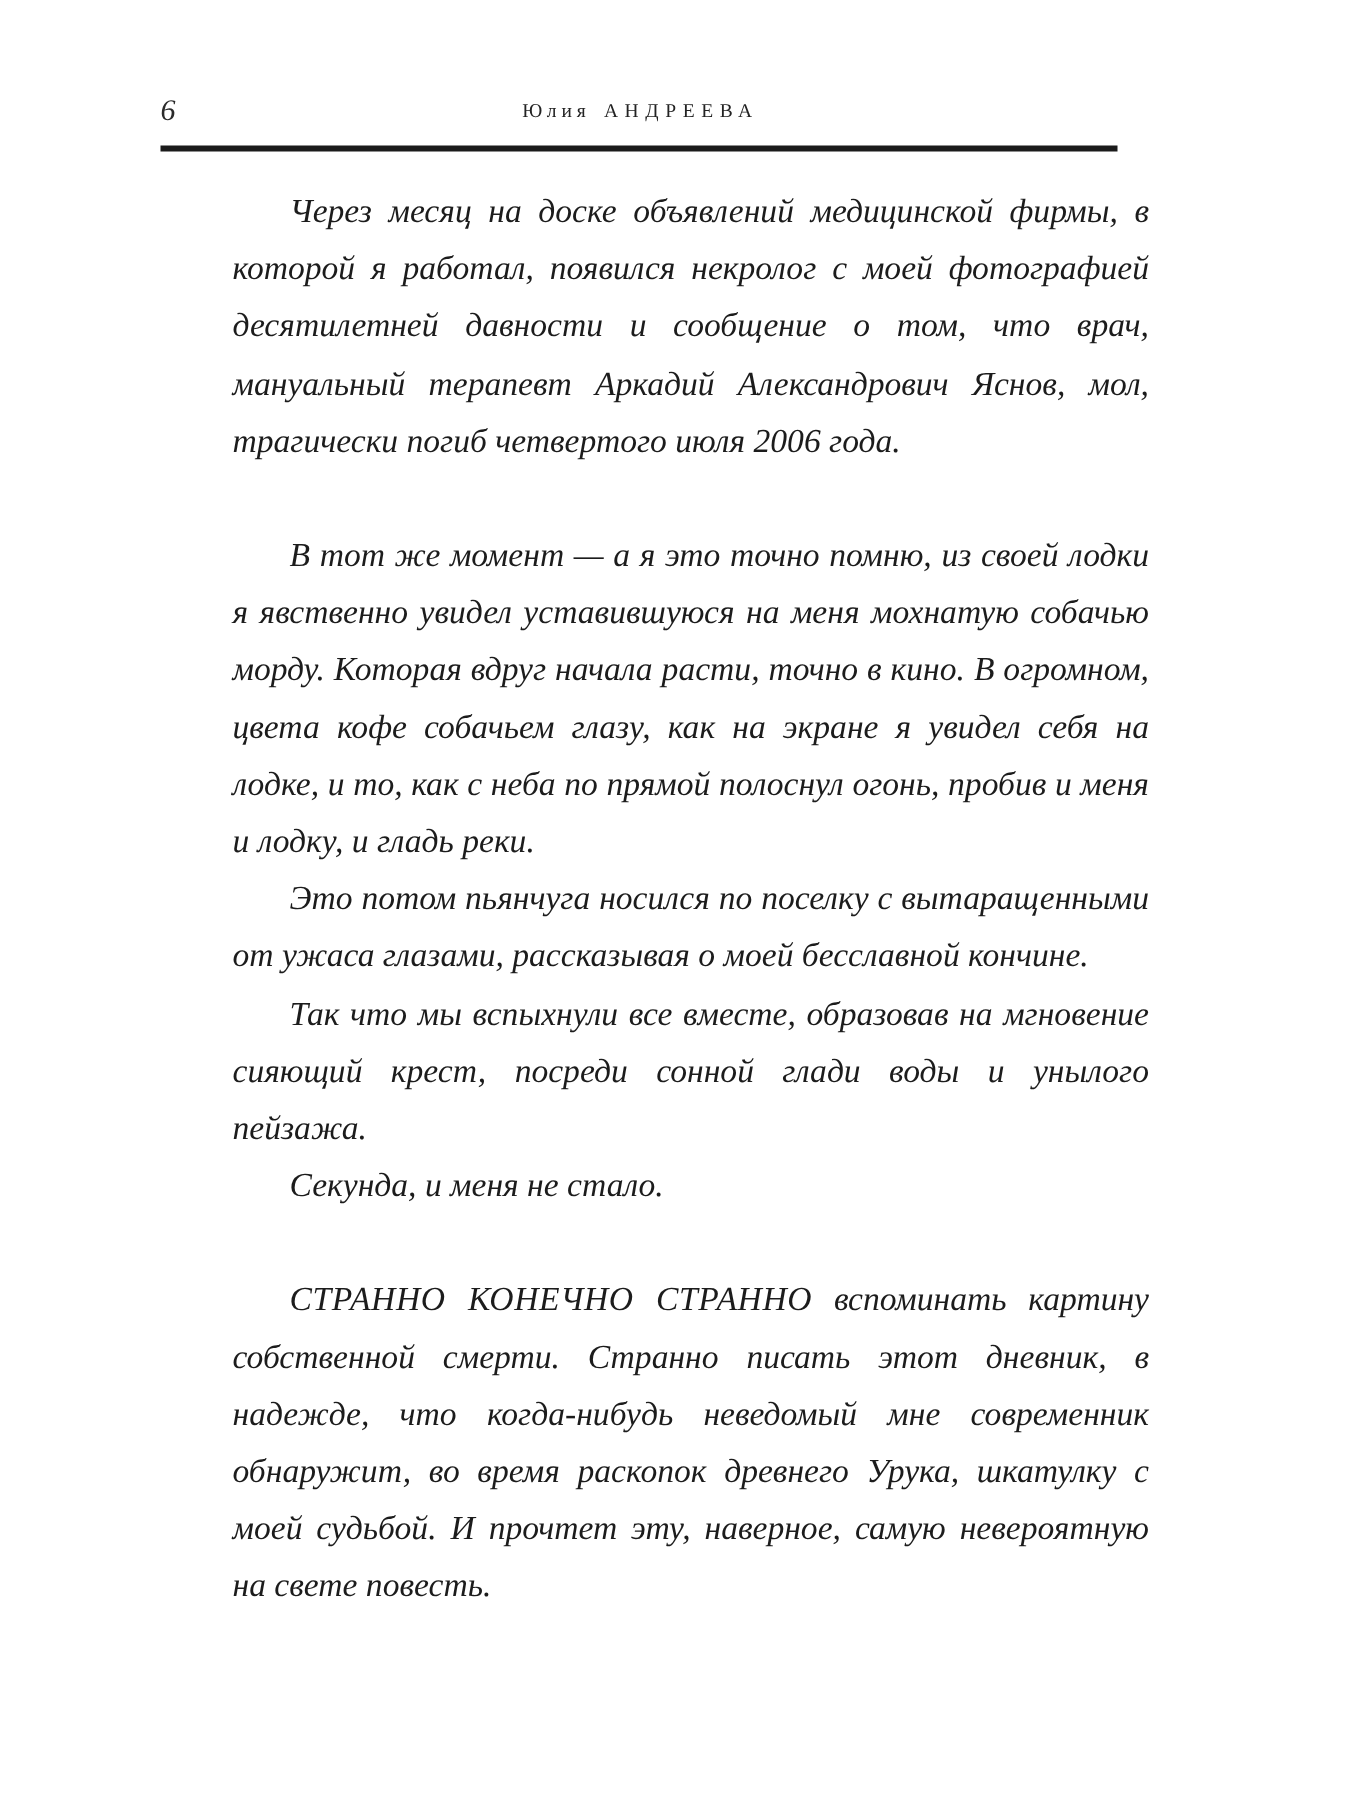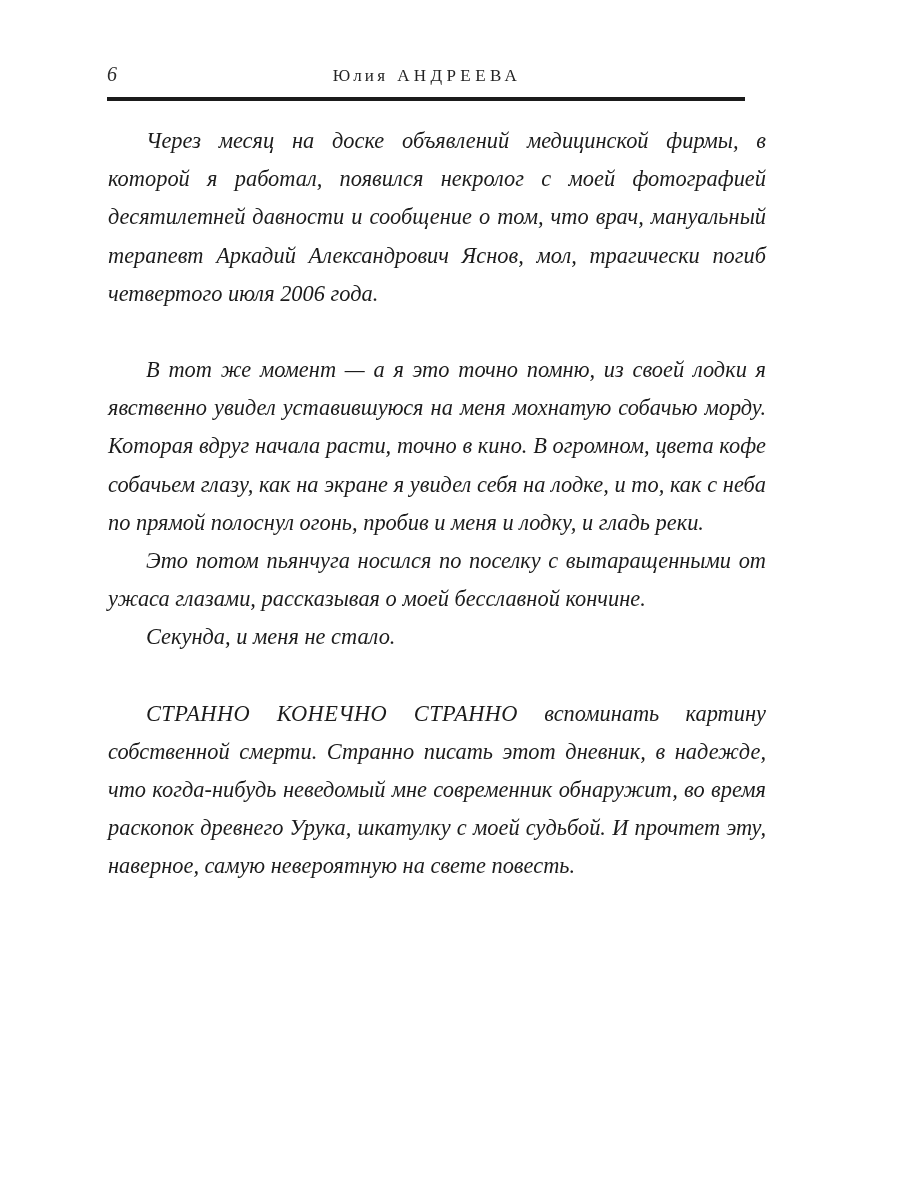--- a/index.html
+++ b/index.html
@@ -42,21 +42,21 @@
     color: #2b2b2b;
     line-height: 1;
   }
 
   .head-title {
     position: absolute;
     left: 0;
     right: 0;
     top: 6px;
     text-align: center;
-    font-size: 17px;
+    font-size: 13px;
     color: #232323;
     white-space: nowrap;
   }
   .head-title .given {
     letter-spacing: 3.2px;
   }
   .head-title .family {
     letter-spacing: 4.4px;
     margin-left: 9px;
   }
@@ -99,20 +99,21 @@
     font-variant: normal;
     letter-spacing: 0.4px;
   }
 
   
   .para:last-child {
     text-align-last: left;
   }
   .para {
     text-align-last: left;
+    margin-left: 47px;
   }
 </style>
 </head>
 <body>
 
 <div class="page">
 
   <div class="running-head">
     <div class="folio">6</div>
     <div class="head-title">
@@ -126,20 +127,21 @@
 
     <p class="para"><span class="caps"></span><span>Через месяц на доске объявлений медицинской фирмы, в которой я работал, появился некролог с моей фотографией десятилетней давности и сообщение о том, что врач, мануальный терапевт Аркадий Александрович Яснов, мол, трагически погиб четвертого июля 2006 года.</span></p>
 
     <div class="section-gap"></div>
 
 
     <p class="para"><span class="caps"></span><span>В тот же момент — а я это точно помню, из своей лодки я явственно увидел уставившуюся на меня мохнатую собачью морду. Которая вдруг начала расти, точно в кино. В огромном, цвета кофе собачьем глазу, как на экране я увидел себя на лодке, и то, как с неба по прямой полоснул огонь, пробив и меня и лодку, и гладь реки.</span></p>
 
     <p class="para"><span class="caps"></span><span>Это потом пьянчуга носился по поселку с вытаращенными от ужаса глазами, рассказывая о моей бесславной кончине.</span></p>
 
+    <p class="para"><span class="caps"></span><span>Так что мы вспыхнули все вместе, образовав на мгновение сияющий крест, посреди сонной глади воды и унылого пейзажа.</span></p>
 
     <p class="para"><span class="caps"></span><span>Секунда, и меня не стало.</span></p>
 
     <div class="section-gap"></div>
 
     <p class="para"><span class="caps">СТРАННО КОНЕЧНО СТРАННО</span><span> вспоминать картину собственной смерти. Странно писать этот дневник, в надежде, что когда-нибудь неведомый мне современник обнаружит, во время раскопок древнего Урука, шкатулку с моей судьбой. И прочтет эту, наверное, самую невероятную на свете повесть.</span></p>
 
   </div>
 </div>
 

